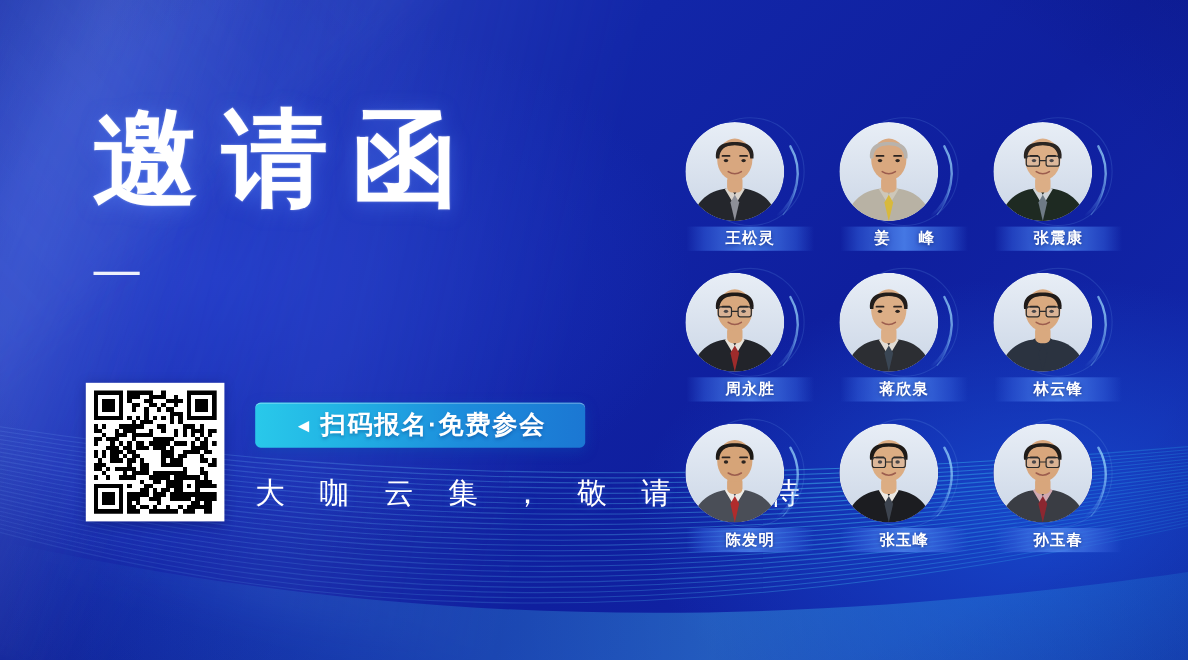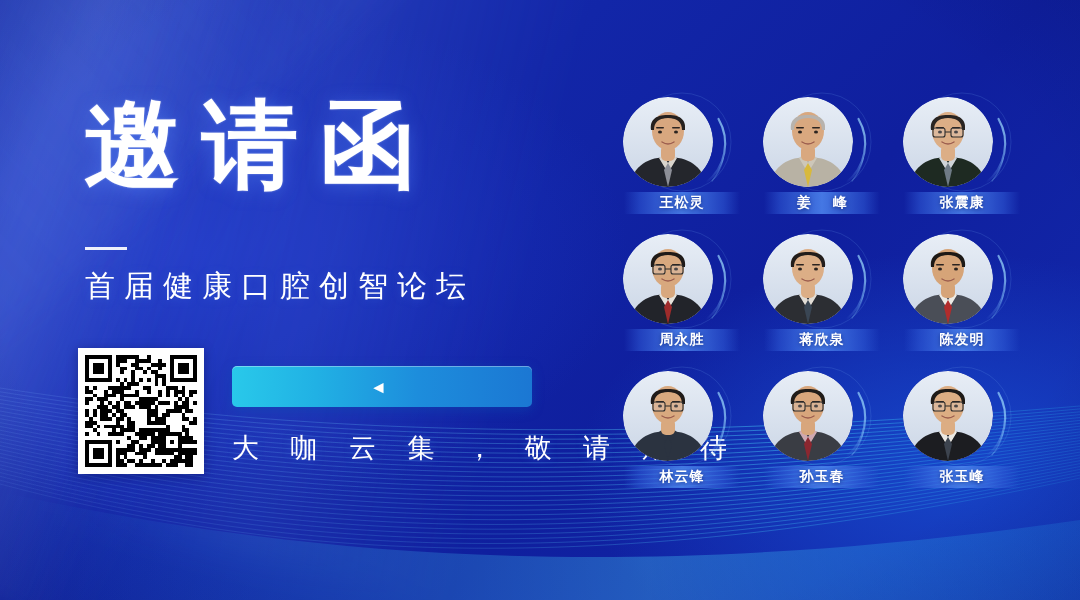--- a/index.html
+++ b/index.html
@@ -115,25 +115,26 @@
     position:absolute; left:232px; top:430px;
     font-size:27px; font-weight:400;
     color:#ffffff;
     letter-spacing:12px;
     white-space:nowrap;
     text-shadow:0 1px 8px rgba(60,110,230,.4);
   }
 
   
   .grid {
-    position:absolute; left:612px; top:86px;
+    position:absolute; left:612px; top:100px;
     width:420px; height:410px;
     display:grid;
     grid-template-columns:repeat(3,140px);
     grid-template-rows:repeat(3,137px);
+    font-family:Liberation Mono, monospace;
   }
   .speaker { position:relative; width:140px; height:137px; }
 
   .ring-wrap {
     position:absolute; left:50%; top:0;
     transform:translateX(-50%);
     width:112px; height:112px;
   }
   .ring-wrap svg { position:absolute; left:0; top:0; width:112px; height:112px; }
 
@@ -220,21 +221,20 @@
       </g>
     <path d="M0,122 C300,186 620,216 1080,150 L1080,230 L0,230 Z" fill="url(#wglow)"></path>
   </svg>
 
   <div class="left">
 
     <div class="title">邀请函</div>
 
     <div class="divider"></div>
 
-    <div class="subtitle">首届健康口腔创智论坛</div>
 
     <div class="qr">
       <svg id="qrsvg" viewBox="0 0 29 29" shape-rendering="crispEdges">
         <rect width="29" height="29" fill="#ffffff"></rect>
         <g id="qrcells" fill="#000000">
             <rect x="0" y="0" width="1" height="1"></rect>
             <rect x="1" y="0" width="1" height="1"></rect>
             <rect x="2" y="0" width="1" height="1"></rect>
             <rect x="3" y="0" width="1" height="1"></rect>
             <rect x="4" y="0" width="1" height="1"></rect>
@@ -675,20 +675,21 @@
             <rect x="22" y="28" width="1" height="1"></rect>
             <rect x="23" y="28" width="1" height="1"></rect>
             <rect x="26" y="28" width="1" height="1"></rect>
             <rect x="27" y="28" width="1" height="1"></rect>
           </g>
       </svg>
     </div>
 
     <div class="cta">
       <span class="cta-arrow">◄</span>
+      <span class="cta-label">扫码报名·免费参会</span>
     </div>
 
     <div class="tagline">大 咖 云 集 ， 敬 请 期 待</div>
   </div>
 
   <div class="grid">
 
     <div class="speaker">
       <div class="ring-wrap">
           <svg viewBox="0 0 112 112">
@@ -992,75 +993,20 @@
             <circle cx="56" cy="56" r="49" fill="none" stroke="#6ea4ef" stroke-opacity="0.18" stroke-width="1"></circle>
             <path d="M 14.6 77.8 A 49 49 0 0 1 27.5 17.0" fill="none" stroke="url(#rgA)" stroke-width="2.4" stroke-linecap="round"></path>
             <path d="M 92.5 33.0 A 49 49 0 0 1 80.0 96.5" fill="none" stroke="url(#rgB)" stroke-width="2.2" stroke-linecap="round"></path>
             <path d="M 21.0 87.0 A 54 54 0 0 1 14.0 44.0" fill="none" stroke="#8fd6ff" stroke-opacity="0.30" stroke-width="1.2" stroke-linecap="round"></path>
             <path d="M 97.5 72.0 A 54 54 0 0 1 86.0 95.0" fill="none" stroke="#8fd6ff" stroke-opacity="0.28" stroke-width="1.2" stroke-linecap="round"></path>
           </svg>
         </div>
       <div class="photo">
           <svg viewBox="0 0 90 90">
             <defs>
-              <clipPath id="cp5">
-                <circle cx="45" cy="45" r="45"></circle>
-              </clipPath>
-              <linearGradient id="bg5" x1="0" y1="0" x2="0" y2="1">
-                <stop offset="0%" stop-color="#e8eef6"></stop>
-                <stop offset="100%" stop-color="#cbd6e6"></stop>
-              </linearGradient>
-            </defs>
-            <g clip-path="url(#cp5)">
-              <rect width="90" height="90" fill="url(#bg5)"></rect>
-              <path d="M6,90 C10,68 26,60 45,60 C64,60 80,68 84,90 Z" fill="#4a4e57"></path>
-              <path d="M36,61 L45,76 L54,61 L50,58 L45,66 L40,58 Z" fill="#eceae5"></path>
-              <path d="M45,66 L49,73 L45,90 L41,73 Z" fill="#b12c2c"></path>
-              <rect x="38" y="48" width="14" height="16" rx="5" fill="#d6a478"></rect>
-              <ellipse cx="45" cy="34" rx="16" ry="19" fill="#d6a478"></ellipse>
-              <path d="M28,32 C28,17 62,17 62,32 C62,25 57,19 45,19 C33,19 28,25 28,32 Z" fill="#1d1916"></path>
-              <path d="M28,33 C27,24 31,18 45,18 C59,18 63,24 62,33 L59,33 C59,25 54,21 45,21 C36,21 31,25 31,33 Z" fill="#1d1916"></path>
-              <rect x="33" y="30" width="8" height="1.6" rx="0.8" fill="#2a2320"></rect>
-              <rect x="49" y="30" width="8" height="1.6" rx="0.8" fill="#2a2320"></rect>
-              <ellipse cx="37" cy="35" rx="2" ry="1.5" fill="#2b2420"></ellipse>
-              <ellipse cx="53" cy="35" rx="2" ry="1.5" fill="#2b2420"></ellipse>
-              <path d="M39,45 Q45,49 51,45" stroke="#9c5d4e" stroke-width="1.4" fill="none" stroke-linecap="round"></path>
-            </g>
-          </svg>
-        </div>
-      <div class="nameplate">
-        <span>陈发明</span>
-      </div>
-    </div>
-
-    <div class="speaker">
-      <div class="ring-wrap">
-          <svg viewBox="0 0 112 112">
-            <defs>
-              <linearGradient id="rgA" x1="0" y1="1" x2="1" y2="0">
-                <stop offset="0%" stop-color="#5fe6ff" stop-opacity="0.95"></stop>
-                <stop offset="55%" stop-color="#7fb6ff" stop-opacity="0.45"></stop>
-                <stop offset="100%" stop-color="#9fd0ff" stop-opacity="0.05"></stop>
-              </linearGradient>
-              <linearGradient id="rgB" x1="1" y1="0" x2="0" y2="1">
-                <stop offset="0%" stop-color="#a8e8ff" stop-opacity="0.85"></stop>
-                <stop offset="60%" stop-color="#6fa8f5" stop-opacity="0.30"></stop>
-                <stop offset="100%" stop-color="#6fa8f5" stop-opacity="0"></stop>
-              </linearGradient>
-            </defs>
-            <circle cx="56" cy="56" r="49" fill="none" stroke="#6ea4ef" stroke-opacity="0.18" stroke-width="1"></circle>
-            <path d="M 14.6 77.8 A 49 49 0 0 1 27.5 17.0" fill="none" stroke="url(#rgA)" stroke-width="2.4" stroke-linecap="round"></path>
-            <path d="M 92.5 33.0 A 49 49 0 0 1 80.0 96.5" fill="none" stroke="url(#rgB)" stroke-width="2.2" stroke-linecap="round"></path>
-            <path d="M 21.0 87.0 A 54 54 0 0 1 14.0 44.0" fill="none" stroke="#8fd6ff" stroke-opacity="0.30" stroke-width="1.2" stroke-linecap="round"></path>
-            <path d="M 97.5 72.0 A 54 54 0 0 1 86.0 95.0" fill="none" stroke="#8fd6ff" stroke-opacity="0.28" stroke-width="1.2" stroke-linecap="round"></path>
-          </svg>
-        </div>
-      <div class="photo">
-          <svg viewBox="0 0 90 90">
-            <defs>
               <clipPath id="cp6">
                 <circle cx="45" cy="45" r="45"></circle>
               </clipPath>
               <linearGradient id="bg6" x1="0" y1="0" x2="0" y2="1">
                 <stop offset="0%" stop-color="#e8eef6"></stop>
                 <stop offset="100%" stop-color="#cbd6e6"></stop>
               </linearGradient>
             </defs>
             <g clip-path="url(#cp6)">
               <rect width="90" height="90" fill="url(#bg6)"></rect>
@@ -1107,20 +1053,135 @@
             <circle cx="56" cy="56" r="49" fill="none" stroke="#6ea4ef" stroke-opacity="0.18" stroke-width="1"></circle>
             <path d="M 14.6 77.8 A 49 49 0 0 1 27.5 17.0" fill="none" stroke="url(#rgA)" stroke-width="2.4" stroke-linecap="round"></path>
             <path d="M 92.5 33.0 A 49 49 0 0 1 80.0 96.5" fill="none" stroke="url(#rgB)" stroke-width="2.2" stroke-linecap="round"></path>
             <path d="M 21.0 87.0 A 54 54 0 0 1 14.0 44.0" fill="none" stroke="#8fd6ff" stroke-opacity="0.30" stroke-width="1.2" stroke-linecap="round"></path>
             <path d="M 97.5 72.0 A 54 54 0 0 1 86.0 95.0" fill="none" stroke="#8fd6ff" stroke-opacity="0.28" stroke-width="1.2" stroke-linecap="round"></path>
           </svg>
         </div>
       <div class="photo">
           <svg viewBox="0 0 90 90">
             <defs>
+              <clipPath id="cp5">
+                <circle cx="45" cy="45" r="45"></circle>
+              </clipPath>
+              <linearGradient id="bg5" x1="0" y1="0" x2="0" y2="1">
+                <stop offset="0%" stop-color="#e8eef6"></stop>
+                <stop offset="100%" stop-color="#cbd6e6"></stop>
+              </linearGradient>
+            </defs>
+            <g clip-path="url(#cp5)">
+              <rect width="90" height="90" fill="url(#bg5)"></rect>
+              <path d="M6,90 C10,68 26,60 45,60 C64,60 80,68 84,90 Z" fill="#4a4e57"></path>
+              <path d="M36,61 L45,76 L54,61 L50,58 L45,66 L40,58 Z" fill="#eceae5"></path>
+              <path d="M45,66 L49,73 L45,90 L41,73 Z" fill="#b12c2c"></path>
+              <rect x="38" y="48" width="14" height="16" rx="5" fill="#d6a478"></rect>
+              <ellipse cx="45" cy="34" rx="16" ry="19" fill="#d6a478"></ellipse>
+              <path d="M28,32 C28,17 62,17 62,32 C62,25 57,19 45,19 C33,19 28,25 28,32 Z" fill="#1d1916"></path>
+              <path d="M28,33 C27,24 31,18 45,18 C59,18 63,24 62,33 L59,33 C59,25 54,21 45,21 C36,21 31,25 31,33 Z" fill="#1d1916"></path>
+              <rect x="33" y="30" width="8" height="1.6" rx="0.8" fill="#2a2320"></rect>
+              <rect x="49" y="30" width="8" height="1.6" rx="0.8" fill="#2a2320"></rect>
+              <ellipse cx="37" cy="35" rx="2" ry="1.5" fill="#2b2420"></ellipse>
+              <ellipse cx="53" cy="35" rx="2" ry="1.5" fill="#2b2420"></ellipse>
+              <path d="M39,45 Q45,49 51,45" stroke="#9c5d4e" stroke-width="1.4" fill="none" stroke-linecap="round"></path>
+            </g>
+          </svg>
+        </div>
+      <div class="nameplate">
+        <span>陈发明</span>
+      </div>
+    </div>
+
+    <div class="speaker">
+      <div class="ring-wrap">
+          <svg viewBox="0 0 112 112">
+            <defs>
+              <linearGradient id="rgA" x1="0" y1="1" x2="1" y2="0">
+                <stop offset="0%" stop-color="#5fe6ff" stop-opacity="0.95"></stop>
+                <stop offset="55%" stop-color="#7fb6ff" stop-opacity="0.45"></stop>
+                <stop offset="100%" stop-color="#9fd0ff" stop-opacity="0.05"></stop>
+              </linearGradient>
+              <linearGradient id="rgB" x1="1" y1="0" x2="0" y2="1">
+                <stop offset="0%" stop-color="#a8e8ff" stop-opacity="0.85"></stop>
+                <stop offset="60%" stop-color="#6fa8f5" stop-opacity="0.30"></stop>
+                <stop offset="100%" stop-color="#6fa8f5" stop-opacity="0"></stop>
+              </linearGradient>
+            </defs>
+            <circle cx="56" cy="56" r="49" fill="none" stroke="#6ea4ef" stroke-opacity="0.18" stroke-width="1"></circle>
+            <path d="M 14.6 77.8 A 49 49 0 0 1 27.5 17.0" fill="none" stroke="url(#rgA)" stroke-width="2.4" stroke-linecap="round"></path>
+            <path d="M 92.5 33.0 A 49 49 0 0 1 80.0 96.5" fill="none" stroke="url(#rgB)" stroke-width="2.2" stroke-linecap="round"></path>
+            <path d="M 21.0 87.0 A 54 54 0 0 1 14.0 44.0" fill="none" stroke="#8fd6ff" stroke-opacity="0.30" stroke-width="1.2" stroke-linecap="round"></path>
+            <path d="M 97.5 72.0 A 54 54 0 0 1 86.0 95.0" fill="none" stroke="#8fd6ff" stroke-opacity="0.28" stroke-width="1.2" stroke-linecap="round"></path>
+          </svg>
+        </div>
+      <div class="photo">
+          <svg viewBox="0 0 90 90">
+            <defs>
+              <clipPath id="cp7">
+                <circle cx="45" cy="45" r="45"></circle>
+              </clipPath>
+              <linearGradient id="bg7" x1="0" y1="0" x2="0" y2="1">
+                <stop offset="0%" stop-color="#e8eef6"></stop>
+                <stop offset="100%" stop-color="#cbd6e6"></stop>
+              </linearGradient>
+            </defs>
+            <g clip-path="url(#cp7)">
+              <rect width="90" height="90" fill="url(#bg7)"></rect>
+              <path d="M6,90 C10,68 26,60 45,60 C64,60 80,68 84,90 Z" fill="#1c1d21"></path>
+              <path d="M36,61 L45,76 L54,61 L50,58 L45,66 L40,58 Z" fill="#ece9e3"></path>
+              <path d="M45,66 L49,73 L45,90 L41,73 Z" fill="#3d444f"></path>
+              <rect x="38" y="48" width="14" height="16" rx="5" fill="#dcad83"></rect>
+              <ellipse cx="45" cy="34" rx="16" ry="19" fill="#dcad83"></ellipse>
+              <path d="M28,32 C28,17 62,17 62,32 C62,25 57,19 45,19 C33,19 28,25 28,32 Z" fill="#1e1a17"></path>
+              <path d="M28,33 C27,24 31,18 45,18 C59,18 63,24 62,33 L59,33 C59,25 54,21 45,21 C36,21 31,25 31,33 Z" fill="#1e1a17"></path>
+              <rect x="33" y="30" width="8" height="1.6" rx="0.8" fill="#2a2320"></rect>
+              <rect x="49" y="30" width="8" height="1.6" rx="0.8" fill="#2a2320"></rect>
+              <ellipse cx="37" cy="35" rx="2" ry="1.5" fill="#2b2420"></ellipse>
+              <ellipse cx="53" cy="35" rx="2" ry="1.5" fill="#2b2420"></ellipse>
+              <g stroke="#2b2b2b" stroke-width="1.1" fill="rgba(220,235,255,0.18)">
+                <rect x="30" y="31" width="12" height="9" rx="2"></rect>
+                <rect x="48" y="31" width="12" height="9" rx="2"></rect>
+                <line x1="42" y1="35" x2="48" y2="35"></line>
+              </g>
+              <path d="M39,45 Q45,49 51,45" stroke="#9c5d4e" stroke-width="1.4" fill="none" stroke-linecap="round"></path>
+            </g>
+          </svg>
+        </div>
+      <div class="nameplate">
+        <span>张玉峰</span>
+      </div>
+    </div>
+
+    <div class="speaker">
+      <div class="ring-wrap">
+          <svg viewBox="0 0 112 112">
+            <defs>
+              <linearGradient id="rgA" x1="0" y1="1" x2="1" y2="0">
+                <stop offset="0%" stop-color="#5fe6ff" stop-opacity="0.95"></stop>
+                <stop offset="55%" stop-color="#7fb6ff" stop-opacity="0.45"></stop>
+                <stop offset="100%" stop-color="#9fd0ff" stop-opacity="0.05"></stop>
+              </linearGradient>
+              <linearGradient id="rgB" x1="1" y1="0" x2="0" y2="1">
+                <stop offset="0%" stop-color="#a8e8ff" stop-opacity="0.85"></stop>
+                <stop offset="60%" stop-color="#6fa8f5" stop-opacity="0.30"></stop>
+                <stop offset="100%" stop-color="#6fa8f5" stop-opacity="0"></stop>
+              </linearGradient>
+            </defs>
+            <circle cx="56" cy="56" r="49" fill="none" stroke="#6ea4ef" stroke-opacity="0.18" stroke-width="1"></circle>
+            <path d="M 14.6 77.8 A 49 49 0 0 1 27.5 17.0" fill="none" stroke="url(#rgA)" stroke-width="2.4" stroke-linecap="round"></path>
+            <path d="M 92.5 33.0 A 49 49 0 0 1 80.0 96.5" fill="none" stroke="url(#rgB)" stroke-width="2.2" stroke-linecap="round"></path>
+            <path d="M 21.0 87.0 A 54 54 0 0 1 14.0 44.0" fill="none" stroke="#8fd6ff" stroke-opacity="0.30" stroke-width="1.2" stroke-linecap="round"></path>
+            <path d="M 97.5 72.0 A 54 54 0 0 1 86.0 95.0" fill="none" stroke="#8fd6ff" stroke-opacity="0.28" stroke-width="1.2" stroke-linecap="round"></path>
+          </svg>
+        </div>
+      <div class="photo">
+          <svg viewBox="0 0 90 90">
+            <defs>
               <clipPath id="cp8">
                 <circle cx="45" cy="45" r="45"></circle>
               </clipPath>
               <linearGradient id="bg8" x1="0" y1="0" x2="0" y2="1">
                 <stop offset="0%" stop-color="#e8eef6"></stop>
                 <stop offset="100%" stop-color="#cbd6e6"></stop>
               </linearGradient>
             </defs>
             <g clip-path="url(#cp8)">
               <rect width="90" height="90" fill="url(#bg8)"></rect>
@@ -1142,74 +1203,14 @@
               </g>
               <path d="M39,45 Q45,49 51,45" stroke="#9c5d4e" stroke-width="1.4" fill="none" stroke-linecap="round"></path>
             </g>
           </svg>
         </div>
       <div class="nameplate">
         <span>孙玉春</span>
       </div>
     </div>
 
-    <div class="speaker">
-      <div class="ring-wrap">
-          <svg viewBox="0 0 112 112">
-            <defs>
-              <linearGradient id="rgA" x1="0" y1="1" x2="1" y2="0">
-                <stop offset="0%" stop-color="#5fe6ff" stop-opacity="0.95"></stop>
-                <stop offset="55%" stop-color="#7fb6ff" stop-opacity="0.45"></stop>
-                <stop offset="100%" stop-color="#9fd0ff" stop-opacity="0.05"></stop>
-              </linearGradient>
-              <linearGradient id="rgB" x1="1" y1="0" x2="0" y2="1">
-                <stop offset="0%" stop-color="#a8e8ff" stop-opacity="0.85"></stop>
-                <stop offset="60%" stop-color="#6fa8f5" stop-opacity="0.30"></stop>
-                <stop offset="100%" stop-color="#6fa8f5" stop-opacity="0"></stop>
-              </linearGradient>
-            </defs>
-            <circle cx="56" cy="56" r="49" fill="none" stroke="#6ea4ef" stroke-opacity="0.18" stroke-width="1"></circle>
-            <path d="M 14.6 77.8 A 49 49 0 0 1 27.5 17.0" fill="none" stroke="url(#rgA)" stroke-width="2.4" stroke-linecap="round"></path>
-            <path d="M 92.5 33.0 A 49 49 0 0 1 80.0 96.5" fill="none" stroke="url(#rgB)" stroke-width="2.2" stroke-linecap="round"></path>
-            <path d="M 21.0 87.0 A 54 54 0 0 1 14.0 44.0" fill="none" stroke="#8fd6ff" stroke-opacity="0.30" stroke-width="1.2" stroke-linecap="round"></path>
-            <path d="M 97.5 72.0 A 54 54 0 0 1 86.0 95.0" fill="none" stroke="#8fd6ff" stroke-opacity="0.28" stroke-width="1.2" stroke-linecap="round"></path>
-          </svg>
-        </div>
-      <div class="photo">
-          <svg viewBox="0 0 90 90">
-            <defs>
-              <clipPath id="cp7">
-                <circle cx="45" cy="45" r="45"></circle>
-              </clipPath>
-              <linearGradient id="bg7" x1="0" y1="0" x2="0" y2="1">
-                <stop offset="0%" stop-color="#e8eef6"></stop>
-                <stop offset="100%" stop-color="#cbd6e6"></stop>
-              </linearGradient>
-            </defs>
-            <g clip-path="url(#cp7)">
-              <rect width="90" height="90" fill="url(#bg7)"></rect>
-              <path d="M6,90 C10,68 26,60 45,60 C64,60 80,68 84,90 Z" fill="#1c1d21"></path>
-              <path d="M36,61 L45,76 L54,61 L50,58 L45,66 L40,58 Z" fill="#ece9e3"></path>
-              <path d="M45,66 L49,73 L45,90 L41,73 Z" fill="#3d444f"></path>
-              <rect x="38" y="48" width="14" height="16" rx="5" fill="#dcad83"></rect>
-              <ellipse cx="45" cy="34" rx="16" ry="19" fill="#dcad83"></ellipse>
-              <path d="M28,32 C28,17 62,17 62,32 C62,25 57,19 45,19 C33,19 28,25 28,32 Z" fill="#1e1a17"></path>
-              <path d="M28,33 C27,24 31,18 45,18 C59,18 63,24 62,33 L59,33 C59,25 54,21 45,21 C36,21 31,25 31,33 Z" fill="#1e1a17"></path>
-              <rect x="33" y="30" width="8" height="1.6" rx="0.8" fill="#2a2320"></rect>
-              <rect x="49" y="30" width="8" height="1.6" rx="0.8" fill="#2a2320"></rect>
-              <ellipse cx="37" cy="35" rx="2" ry="1.5" fill="#2b2420"></ellipse>
-              <ellipse cx="53" cy="35" rx="2" ry="1.5" fill="#2b2420"></ellipse>
-              <g stroke="#2b2b2b" stroke-width="1.1" fill="rgba(220,235,255,0.18)">
-                <rect x="30" y="31" width="12" height="9" rx="2"></rect>
-                <rect x="48" y="31" width="12" height="9" rx="2"></rect>
-                <line x1="42" y1="35" x2="48" y2="35"></line>
-              </g>
-              <path d="M39,45 Q45,49 51,45" stroke="#9c5d4e" stroke-width="1.4" fill="none" stroke-linecap="round"></path>
-            </g>
-          </svg>
-        </div>
-      <div class="nameplate">
-        <span>张玉峰</span>
-      </div>
-    </div>
-
   </div>
 </div>
 
 </body></html>

